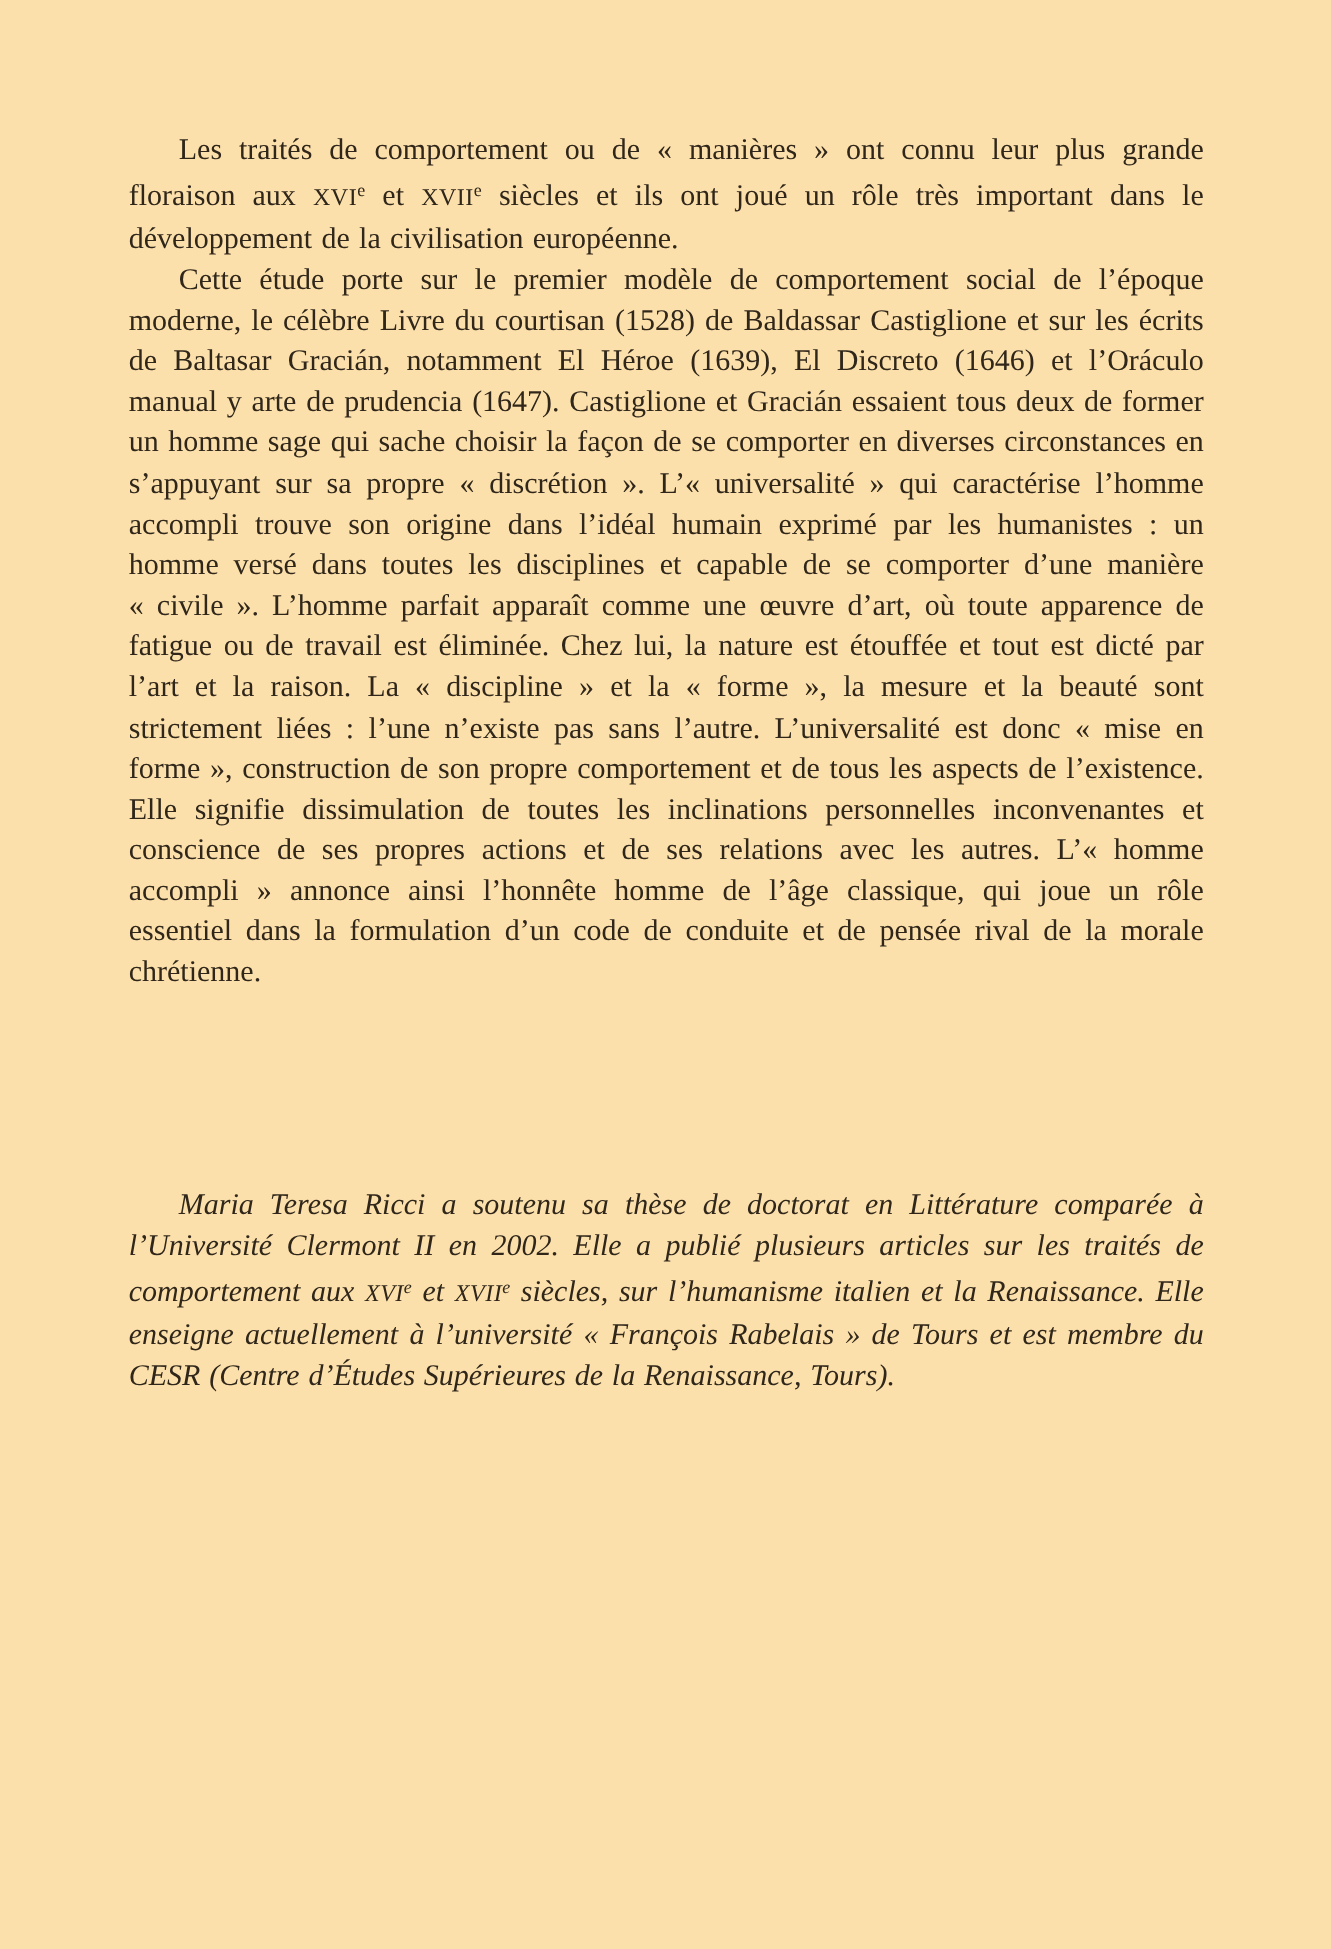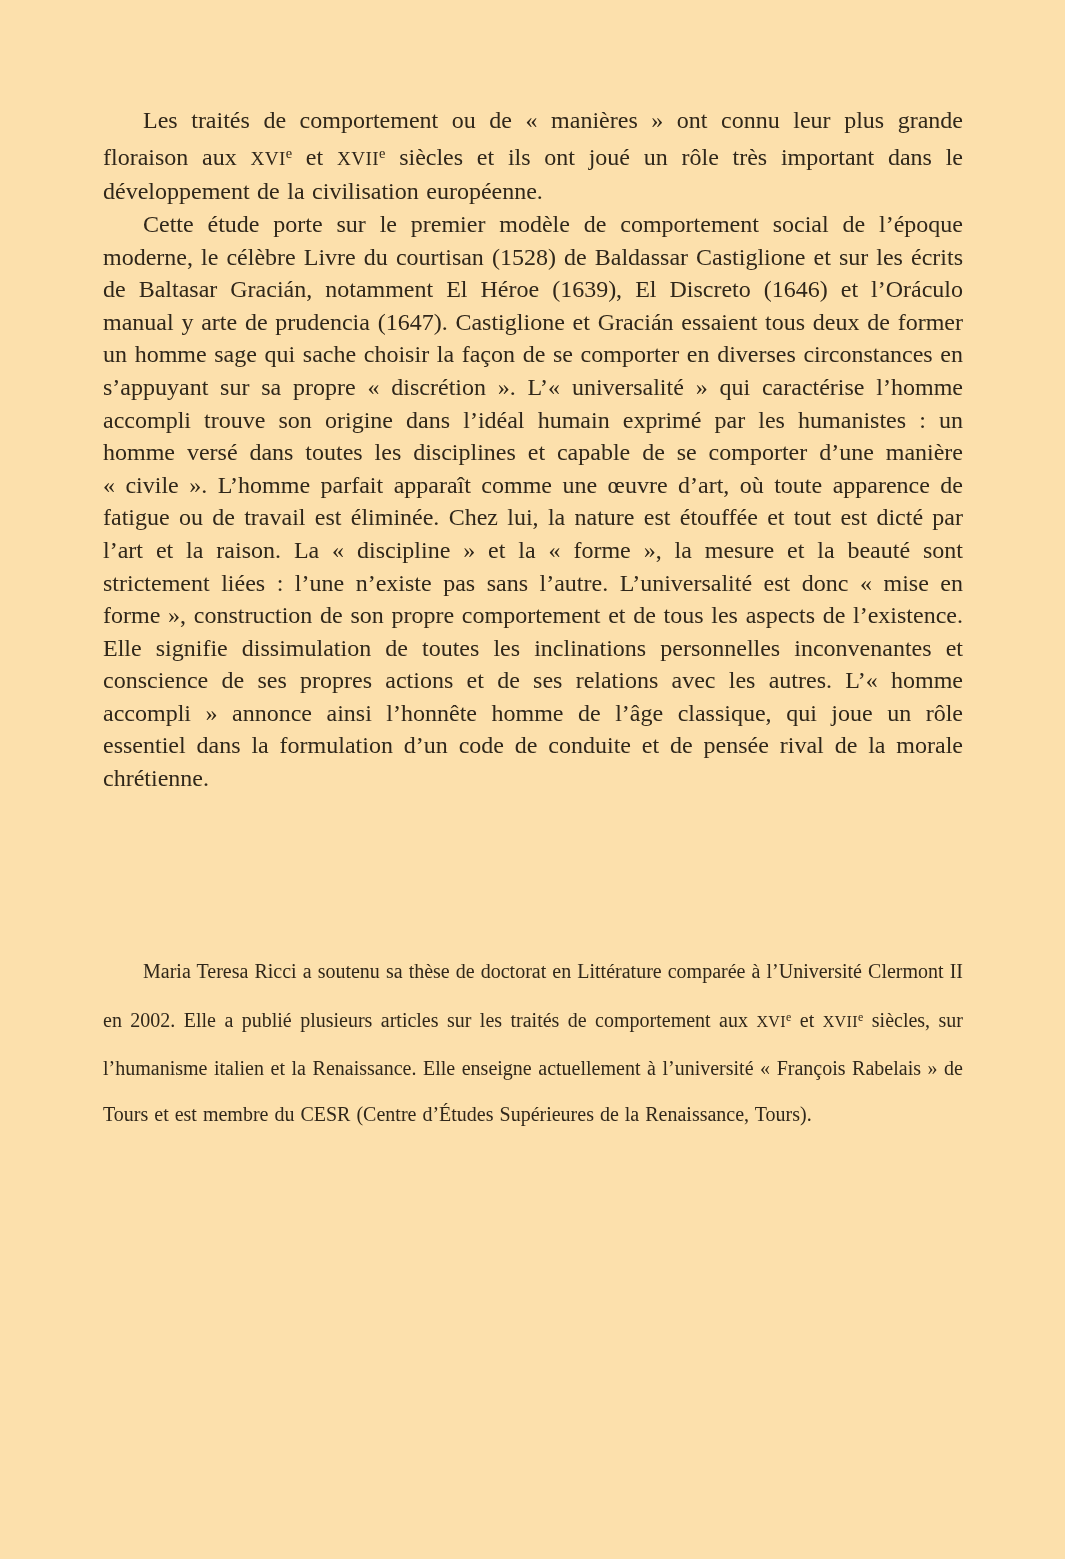--- a/index.html
+++ b/index.html
@@ -18,22 +18,22 @@
   }
   .page{position:relative;width:1065px;height:1215px;overflow:hidden;}
 
   .body-text{
     position:absolute;left:103px;width:860px;
     text-align:justify;
   }
   #summary{top:104px;font-size:24px;line-height:32.6px;word-spacing:1.5px;}
   #summary p{margin:0;text-indent:40px;}
   #bio{
-    top:948px;font-size:20px;line-height:46px;
-    word-spacing:1px;
+    top:948px;font-size:24px;line-height:33px;
+    font-style:italic;word-spacing:1px;
   }
   #bio p{margin:0;text-indent:40px;}
 
   .run-i{}
   .run-sc{font-size:.8em;letter-spacing:.4px;}
   .run-sup{font-size:.6em;vertical-align:.5em;}
 
   #series{
     position:absolute;left:103px;top:1363px;
     font-style:italic;font-size:23.5px;letter-spacing:.3px;

